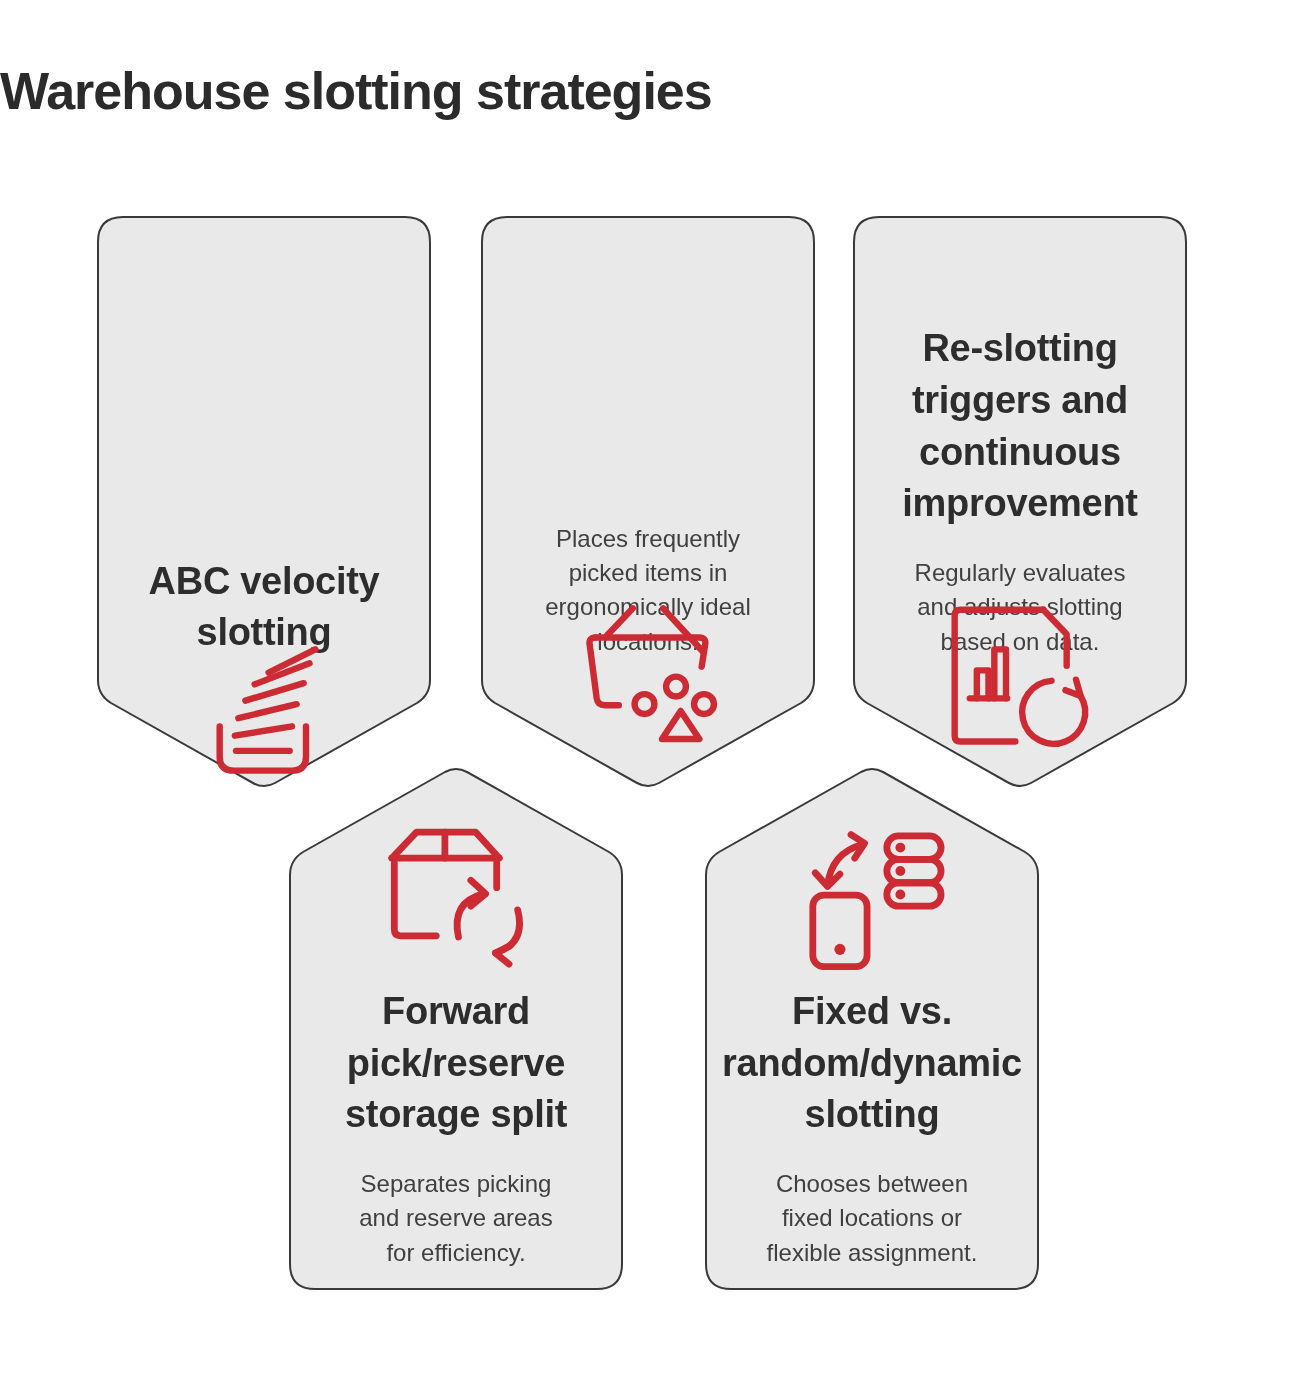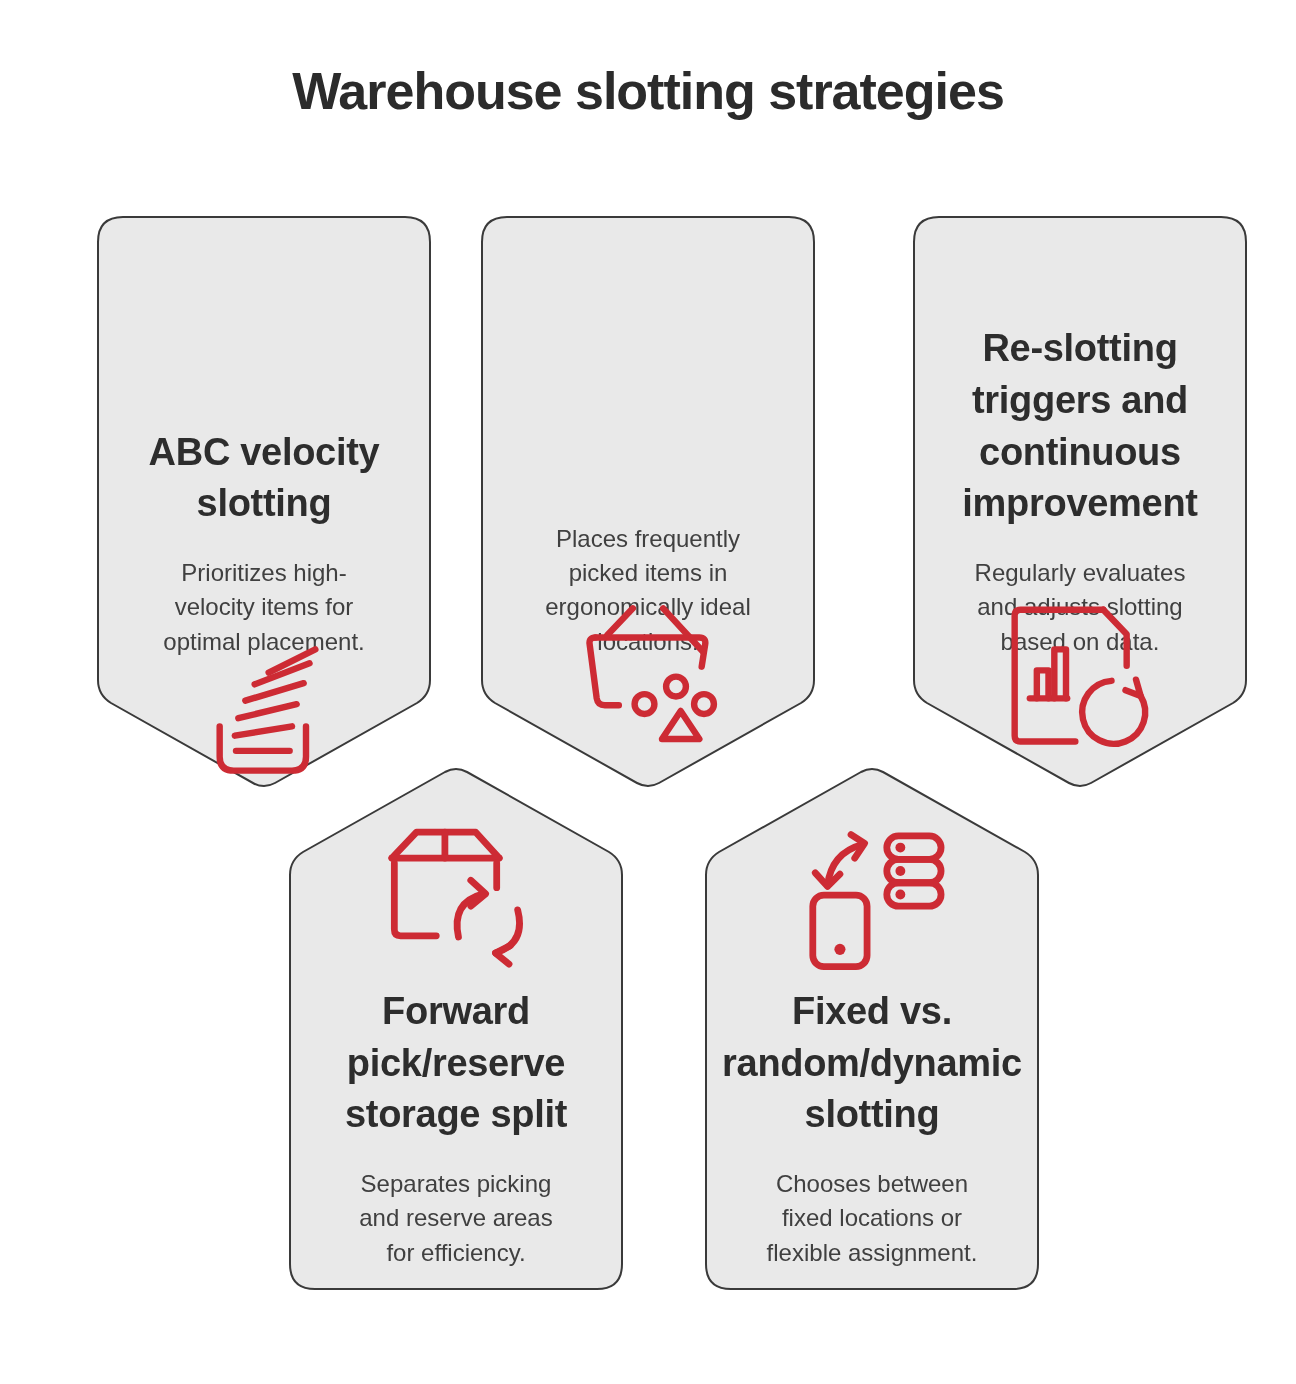--- a/index.html
+++ b/index.html
@@ -1,29 +1,29 @@
 <!DOCTYPE html>
 <html><head>
 <meta charset="utf-8">
 <style>
   html,body{margin:0;padding:0;background:#ffffff;}
   .canvas{
     position:relative;width:1296px;height:1384px;background:#ffffff;
     font-family:"Liberation Sans",sans-serif;overflow:hidden;
   }
   .title{
-    position:absolute;top:62px;left:0;right:0;margin:0;text-align:center;
+    position:absolute;top:62px;left:0;right:0;margin:0;
     font-size:52px;line-height:1.15;font-weight:700;color:#2b2b2b;letter-spacing:-1px;
   }
   .card{position:absolute;width:336px;}
   .card-top{height:578px;}
   .card-bottom{height:528px;}
   #card-1{left:96px;top:215px;}
   #card-2{left:480px;top:215px;}
-  #card-3{left:912px;top:215px;}
+  #card-3{left:852px;top:215px;}
   #card-4{left:288px;top:764px;}
   #card-5{left:704px;top:764px;}
   .shape{position:absolute;left:0;top:0;width:100%;height:100%;}
   .shape path{fill:#e9e9e9;stroke:#3a3a3a;stroke-width:2;}
   .text-block{
     position:absolute;left:20px;right:20px;display:flex;flex-direction:column;
     align-items:center;text-align:center;
   }
   .card-top .text-block{top:0;height:444px;justify-content:flex-end;}
   .card-bottom .text-block{top:222px;}
@@ -53,23 +53,20 @@
 
   <h1 class="title">Warehouse slotting strategies</h1>
 
   <div class="card card-top" id="card-1">
     <svg class="shape" viewBox="0 0 336 578">
       <path d="M 27 2 H 309 Q 334 2 334 27 V 465 Q 334 480 321 488 L 179 568 Q 168 574 157 568 L 15 488 Q 2 480 2 465 V 27 Q 2 2 27 2 Z"></path>
     </svg>
     <div class="text-block">
       <div class="card-heading">ABC velocity
 slotting</div>
-      <div class="card-body">Prioritizes high-
-velocity items for
-optimal placement.</div>
     </div>
     <div class="icon">
       <svg viewBox="0 0 120 120">
         <path d="M 22 68 V 94 Q 22 106 34 106 H 84 Q 96 106 96 94 V 68"></path>
         <path d="M 36 89 H 82"></path>
         <path d="M 35 76 L 84 68"></path>
         <path d="M 38 61 L 88 49"></path>
         <path d="M 44 46 L 94 31"></path>
         <path d="M 52 32 L 99 14"></path>
         <path d="M 64 22 L 104 2"></path>

